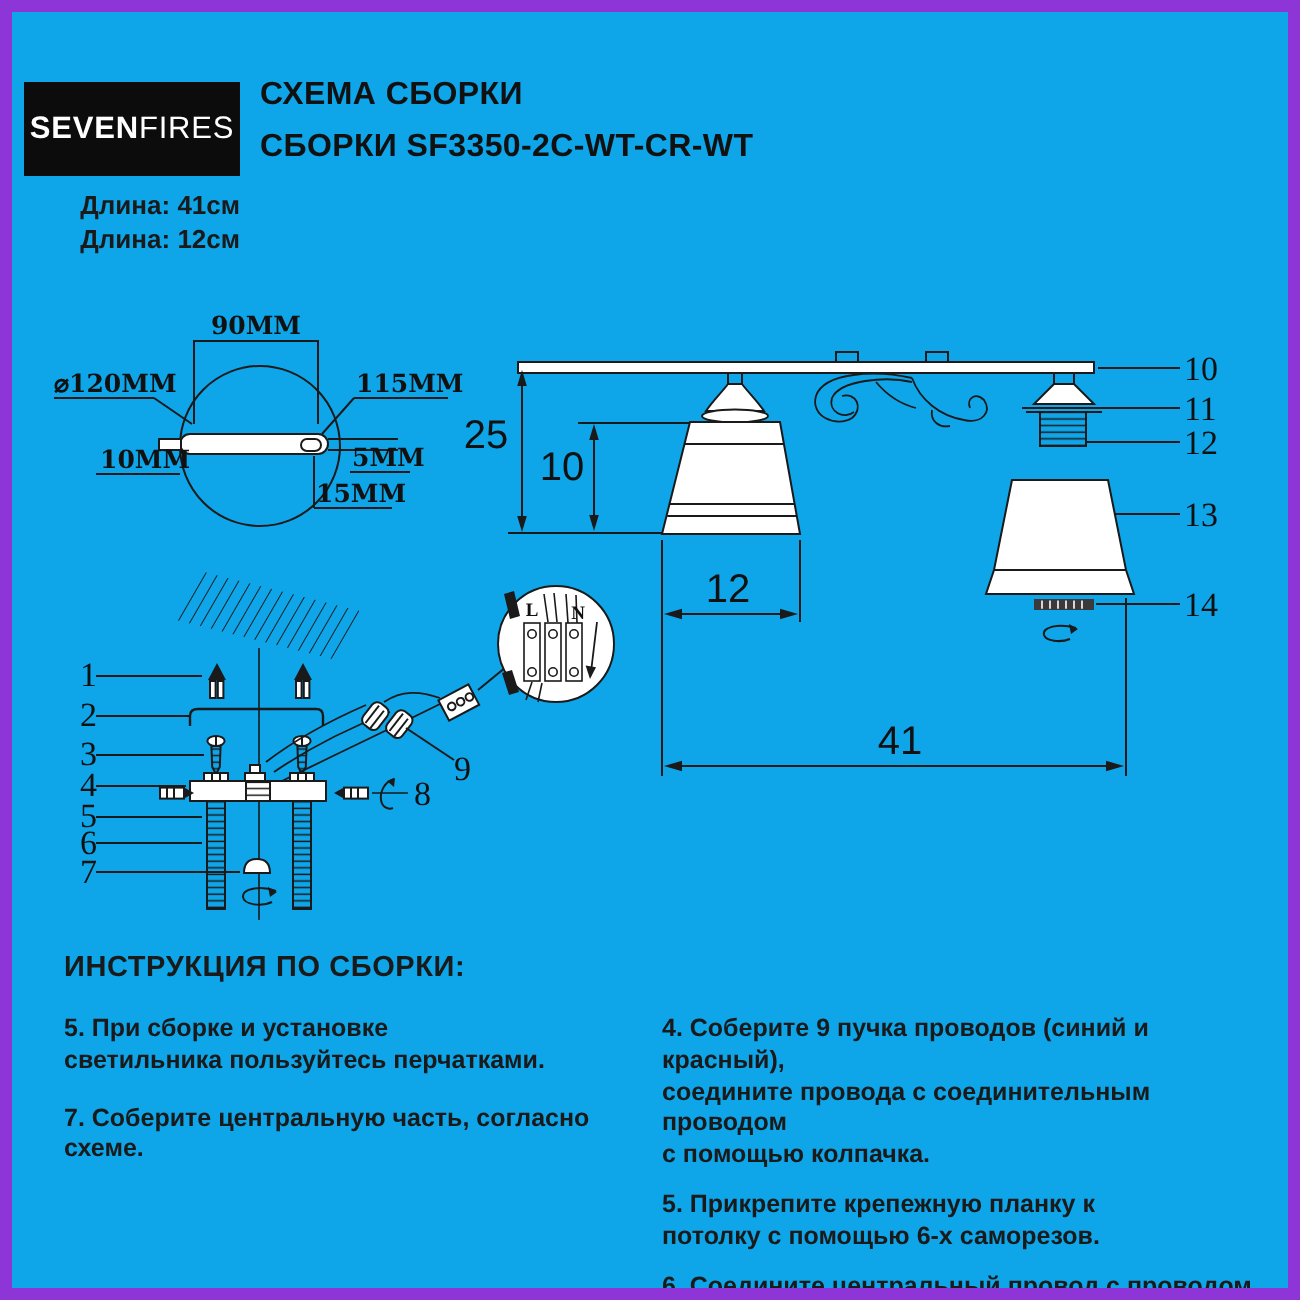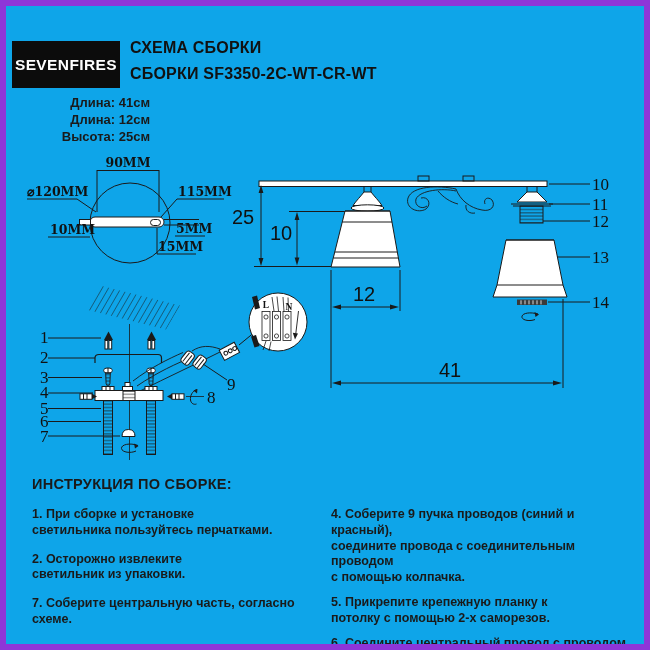--- a/index.html
+++ b/index.html
@@ -9,25 +9,25 @@
     font-family:"Liberation Sans", sans-serif; color:var(--ink); overflow:hidden;
   }
   .frame { position:absolute; inset:0; border:6px solid var(--accent); pointer-events:none; z-index:9; }
 
   .logo-box {
     position:absolute; left:12px; top:41px; width:108px; height:47px;
     background:#0c0c0c; color:#fff; display:flex; align-items:center; justify-content:center;
     font-size:15.5px; letter-spacing:.4px; z-index:2;
   }
   .logo-bold { font-weight:800; }
-  .logo-light { font-weight:700; }
+  .logo-light { font-weight:400; }
 
   .dims {
     position:absolute; left:6px; top:94px; width:114px; text-align:right;
-    font-size:13px; font-weight:600; line-height:17px; z-index:2;margin-left:30px;
+    font-size:13px; font-weight:600; line-height:17px; z-index:2;
   }
   .title {
     position:absolute; left:130px; top:35px; font-size:16px; font-weight:700;
     line-height:26px; letter-spacing:.2px; color:#111; z-index:2;
   }
 
   svg.diagram { position:absolute; left:0; top:0; z-index:1; }
   svg.diagram text { stroke:none; fill:#111; }
   .mm  { font-family:"DejaVu Serif", serif; font-weight:700; font-size:12.5px; }
   .num { font-family:"Liberation Sans", sans-serif; font-size:20px; fill:#222; }
@@ -48,21 +48,20 @@
 <div class="page">
   <div class="frame"></div>
 
   <div class="logo-box">
     <span class="logo-bold">SEVEN</span>
       <span class="logo-light">FIRES</span>
   </div>
   <div class="dims">
     <div>Длина: 41см</div>
     <div>Длина: 12см</div>
-    <div>Высота: 25см</div>
   </div>
   <div class="title">
     <div>СХЕМА СБОРКИ</div>
     <div>СБОРКИ SF3350-2C-WT-CR-WT</div>
   </div>
 
   <svg class="diagram" width="650" height="650" viewBox="0 0 650 650">
     <defs>
       <pattern id="thr" patternUnits="userSpaceOnUse" width="4" height="3.3">
         <line x1="0" y1="1.6" x2="4" y2="1.6" stroke="#1a1a1a" stroke-width="0.75"></line>
@@ -319,33 +318,31 @@
         <line x1="298.5" y1="311" x2="295.5" y2="336" stroke-width="0.9"></line>
         <polygon points="295,339.5 292.8,332.8 298,333.6" fill="#1a1a1a" stroke="none"></polygon>
         <text class="lnlabel" x="266" y="308" text-anchor="middle">L</text>
         <text class="lnlabel" x="289" y="309.5" text-anchor="middle">N</text>
       </g>
 
     </g>
   </svg>
 
   <div class="instructions">
-    <div class="instr-heading">ИНСТРУКЦИЯ ПО СБОРКЕ:</div>
+    <div class="instr-heading">ИНСТРУКЦИЯ ПО СБОРКИ:</div>
     <div class="instr-cols">
       <div class="col-left">
-        <div class="step">1. При сборке и установке
+        <div class="step">5. При сборке и установке
 светильника пользуйтесь перчатками.</div>
-        <div class="step">2. Осторожно извлеките
-светильник из упаковки.</div>
         <div class="step">7. Соберите центральную часть, согласно схеме.</div>
       </div>
       <div class="col-right">
         <div class="step">4. Соберите 9 пучка проводов (синий и красный),
 соедините провода с соединительным проводом
 с помощью колпачка.</div>
         <div class="step">5. Прикрепите крепежную планку к
-потолку с помощью 2-х саморезов.</div>
+потолку с помощью 6-х саморезов.</div>
         <div class="step">6. Соедините центральный провод с проводом
 электросети с помощью клемной колодки.</div>
       </div>
     </div>
   </div>
 </div>
 
 </body></html>

